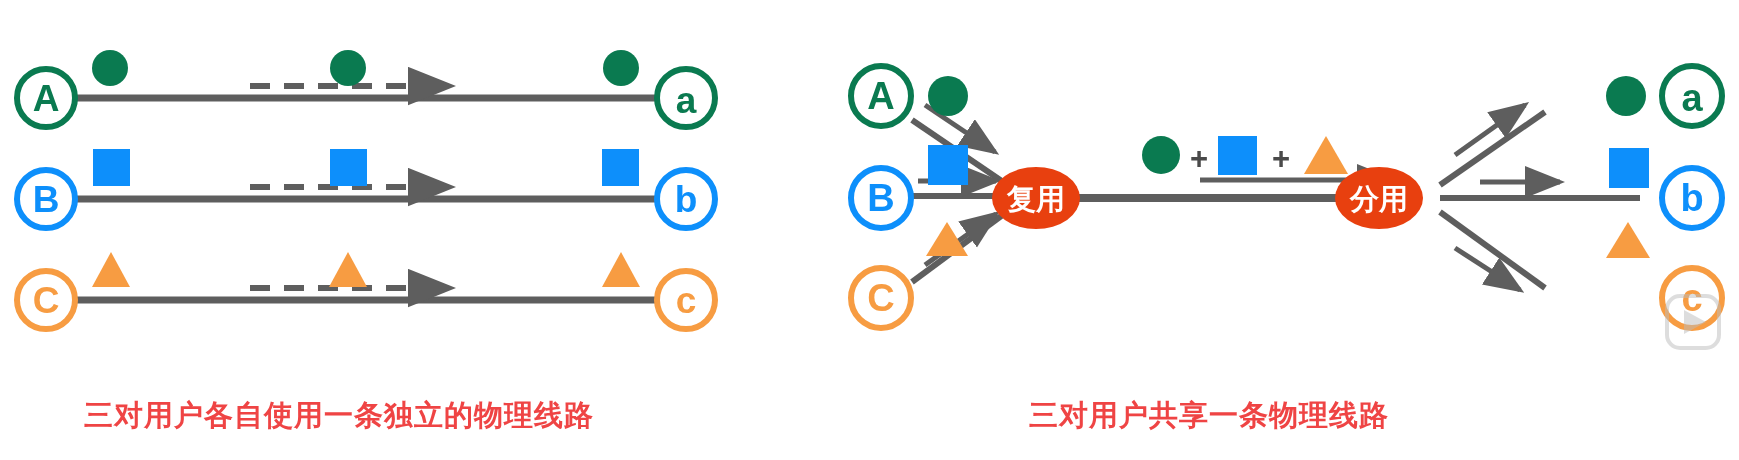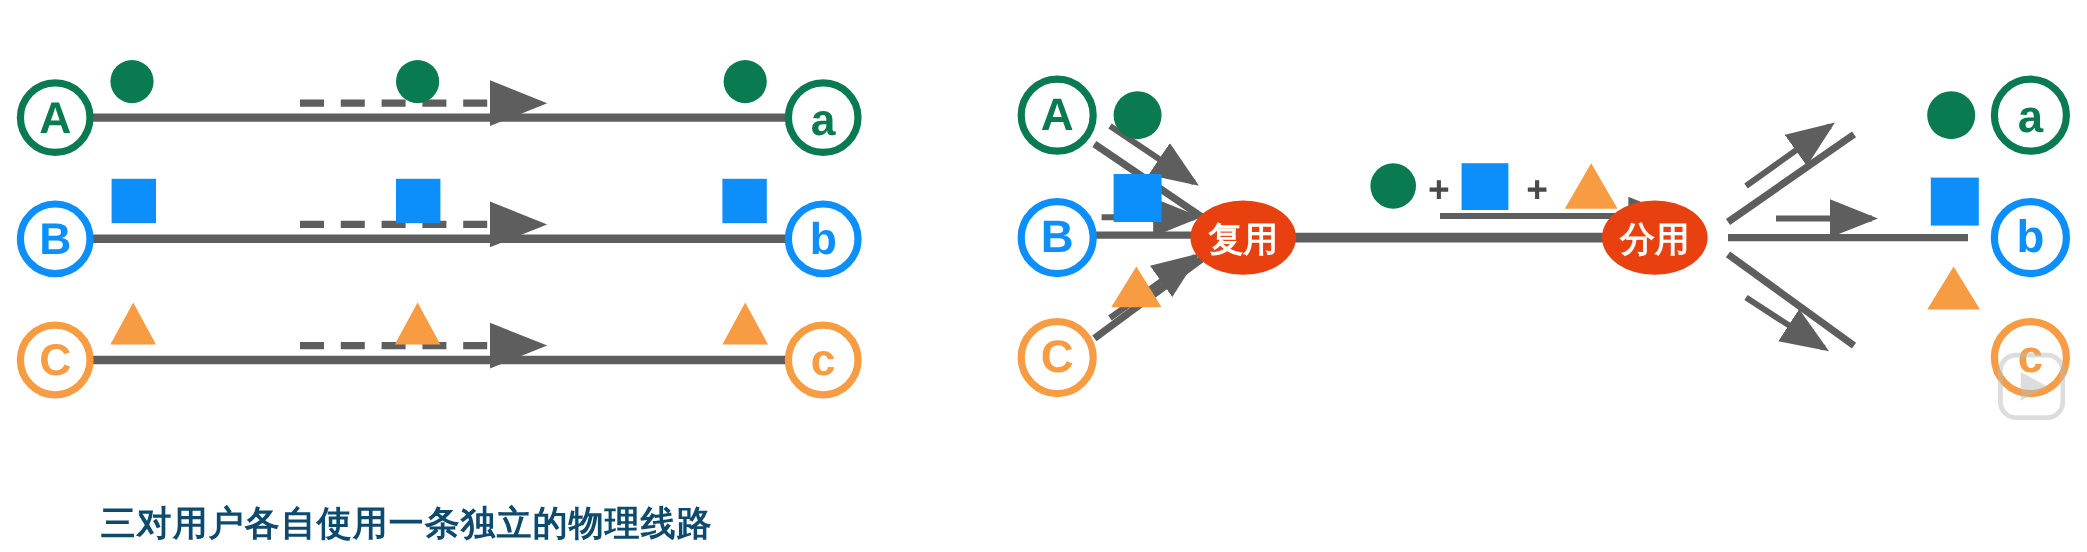--- a/index.html
+++ b/index.html
@@ -22,25 +22,24 @@
   }
   #stage > svg {
     position: absolute;
     left: 0;
     top: 0;
   }
   .caption {
     position: absolute;
     font-weight: bold;
     font-size: 29px;
-    color: #0c4a6e;
+    color: #ef4444;
     letter-spacing: 1px;
     white-space: nowrap;
     font-family: "Liberation Sans", "DejaVu Sans", sans-serif;
-    margin-top: 21px;
   }
   #caption-left  { left: 84px;  top: 396px; }
   #caption-right { left: 1029px; top: 396px; }
 </style>
 </head>
 <body>
 
 <div id="stage">
 
   <svg width="1739" height="460" viewBox="0 0 1739 460" xmlns="http://www.w3.org/2000/svg">
@@ -164,14 +163,15 @@
     </g>
 
     <g opacity="0.5">
       <rect x="1667" y="296" width="52" height="52" rx="13" fill="none" stroke="#bdbdbd" stroke-width="4"></rect>
       <polygon points="1684,310 1706,322 1684,334" fill="#bdbdbd"></polygon>
     </g>
   </svg>
 
   <div class="caption" id="caption-left">三对用户各自使用一条独立的物理线路</div>
 
+  <div class="caption" id="caption-right">三对用户共享一条物理线路</div>
 
 </div>
 
 </body></html>

